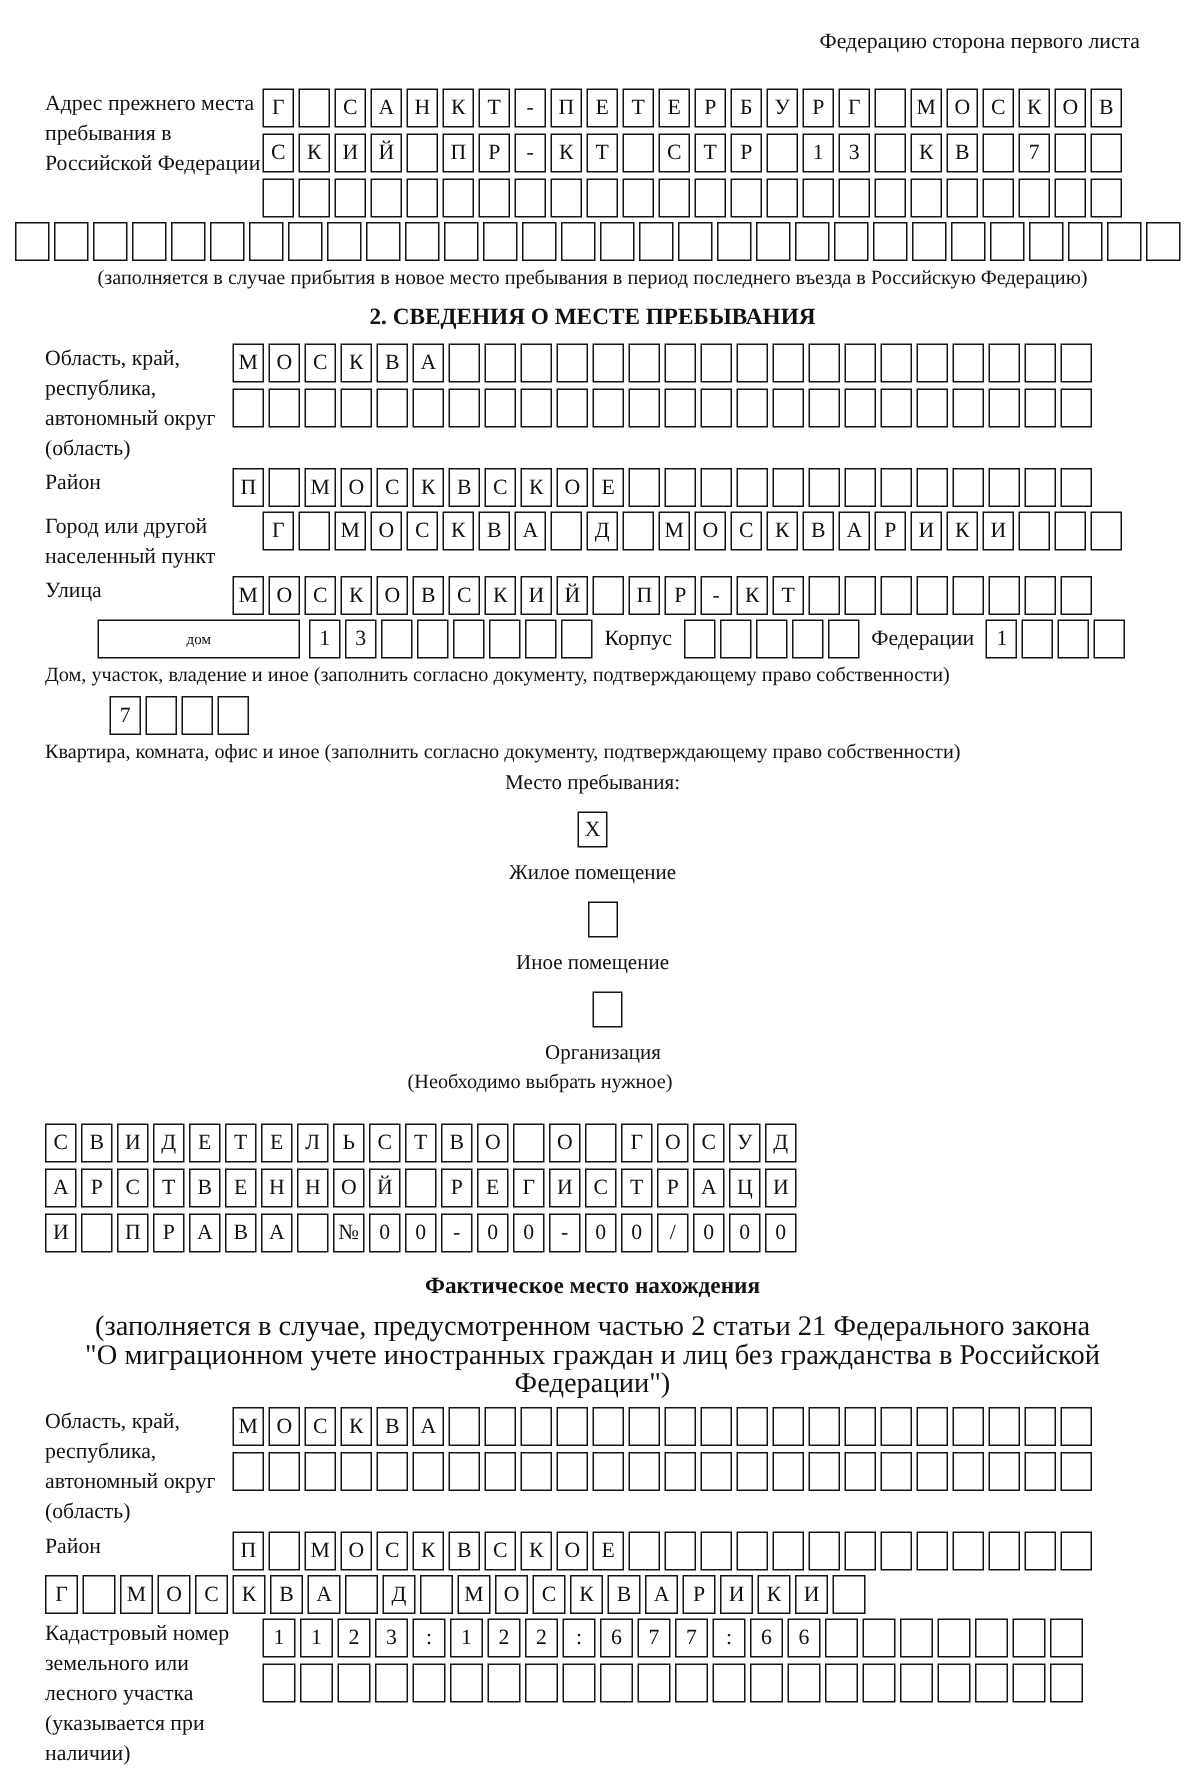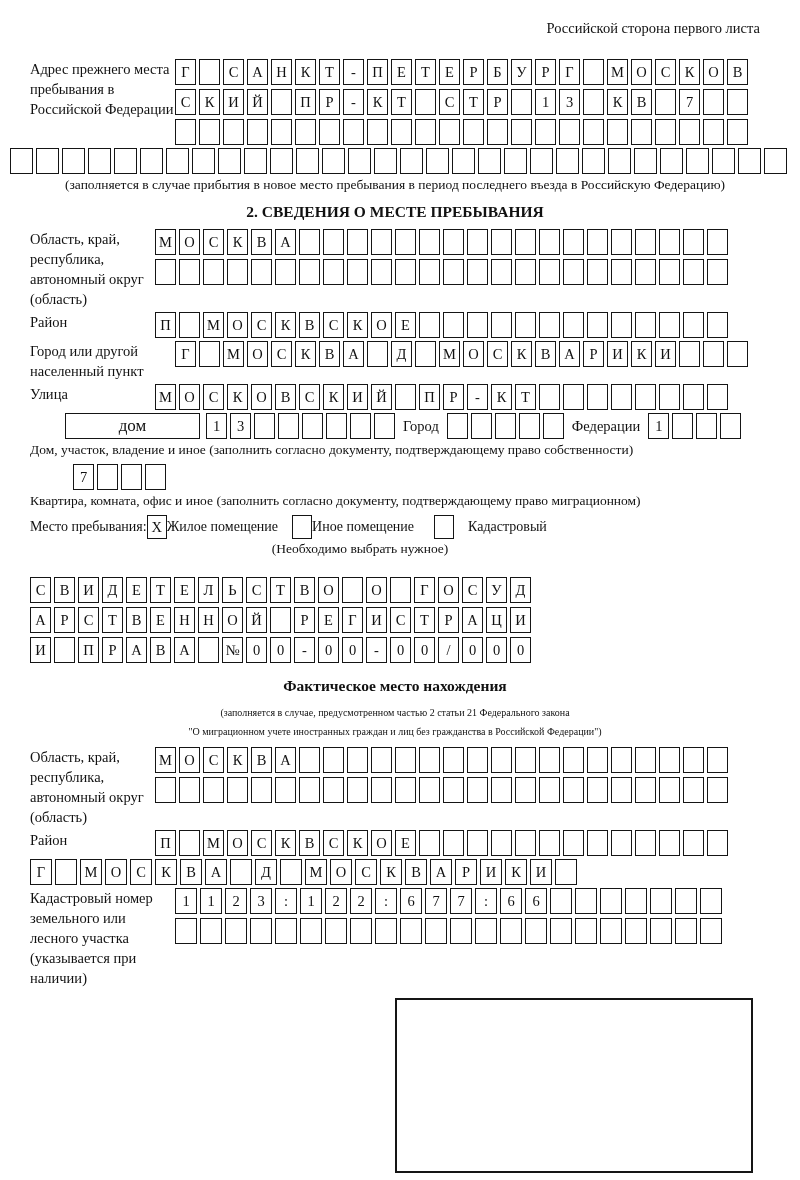--- a/index.html
+++ b/index.html
@@ -27,37 +27,37 @@
   }
   .w23 .cell{ width:23px; }
   .w22 .cell{ width:22px; }
   .fullrow{ margin-left:-20px; margin-bottom:2px; }
   .note-c{ text-align:center; font-size:13.5px; margin:3px 0 10px; }
   .h-bold{ text-align:center; font-weight:bold; font-size:15.5px; margin:4px 0 8px; }
   .caption{ font-size:13.5px; margin:2px 0 6px; }
   .labelbox{
     box-sizing:border-box; border:1.7px solid #151515; height:26px;
     display:flex; align-items:center; justify-content:center;
-    font-size:17px; flex:0 0 auto; background:#fff;
+    font-size:10px; flex:0 0 auto; background:#fff;
   }
   .inline-gap{ margin:0 8px; font-size:14.5px; line-height:26px; }
-  .stayrow{ display:flex; align-items:center; margin:4px 0 0; }
+  .stayrow{ display:flex; align-items:center; gap:10px; margin:4px 0 0;flex-direction:column; }
   .stay-note{ width:360px; margin-left:150px; text-align:center; font-size:13.5px; margin-top:2px; margin-bottom:20px; }
-  .fact-note{ text-align:center; font-size:10px; line-height:19px; margin-bottom:6px; }
+  .fact-note{ text-align:center; font-size:19px; line-height:19px; margin-bottom:6px; }
   .stampbox{
     box-sizing:border-box;
     width:358px; height:175px; border:2px solid #151515;
     margin-left:365px; margin-top:10px; background:#fff;
   }
   .mb8{ margin-bottom:8px; }
 </style>
 </head>
 <body>
 
-<div class="corner">Российской сторона первого листа</div>
+<div class="corner">Федерацию сторона первого листа</div>
 
 <div class="row">
   <div class="label lw145">Адрес прежнего места пребывания в Российской Федерации</div>
   <div class="colcells">
     <div class="cellrow">
         <span class="cell">Г</span>
         <span class="cell"></span>
         <span class="cell">С</span>
         <span class="cell">А</span>
         <span class="cell">Н</span>
@@ -325,21 +325,21 @@
   <div class="cellrow">
       <span class="cell">1</span>
       <span class="cell">3</span>
       <span class="cell"></span>
       <span class="cell"></span>
       <span class="cell"></span>
       <span class="cell"></span>
       <span class="cell"></span>
       <span class="cell"></span>
     </div>
-  <span class="inline-gap">Город</span>
+  <span class="inline-gap">Корпус</span>
   <div class="cellrow">
       <span class="cell"></span>
       <span class="cell"></span>
       <span class="cell"></span>
       <span class="cell"></span>
       <span class="cell"></span>
     </div>
   <span class="inline-gap">Федерации</span>
   <div class="cellrow">
       <span class="cell">1</span>
@@ -352,30 +352,30 @@
 
 <div class="row" style="margin-left:35px;">
   <span class="inline-gap" style="margin:0 4px;"></span>
   <div class="cellrow">
       <span class="cell">7</span>
       <span class="cell"></span>
       <span class="cell"></span>
       <span class="cell"></span>
     </div>
 </div>
-<div class="caption">Квартира, комната, офис и иное (заполнить согласно документу, подтверждающему право миграционном)</div>
+<div class="caption">Квартира, комната, офис и иное (заполнить согласно документу, подтверждающему право собственности)</div>
 
 <div class="stayrow">
   <span>Место пребывания:</span>
   <span class="cell" style="width:20px;height:24px;">X</span>
   <span>Жилое помещение</span>
   <span class="cell" style="width:20px;height:24px;margin-left:14px;"></span>
   <span>Иное помещение</span>
   <span class="cell" style="width:20px;height:24px;margin-left:20px;"></span>
-  <span style="margin-left:14px;">Кадастровый</span>
+  <span style="margin-left:14px;">Организация</span>
 </div>
 <div class="stay-note">(Необходимо выбрать нужное)</div>
 
 <div class="row mb8">
   <div class="colcells">
     <div class="cellrow">
         <span class="cell">С</span>
         <span class="cell">В</span>
         <span class="cell">И</span>
         <span class="cell">Д</span>

